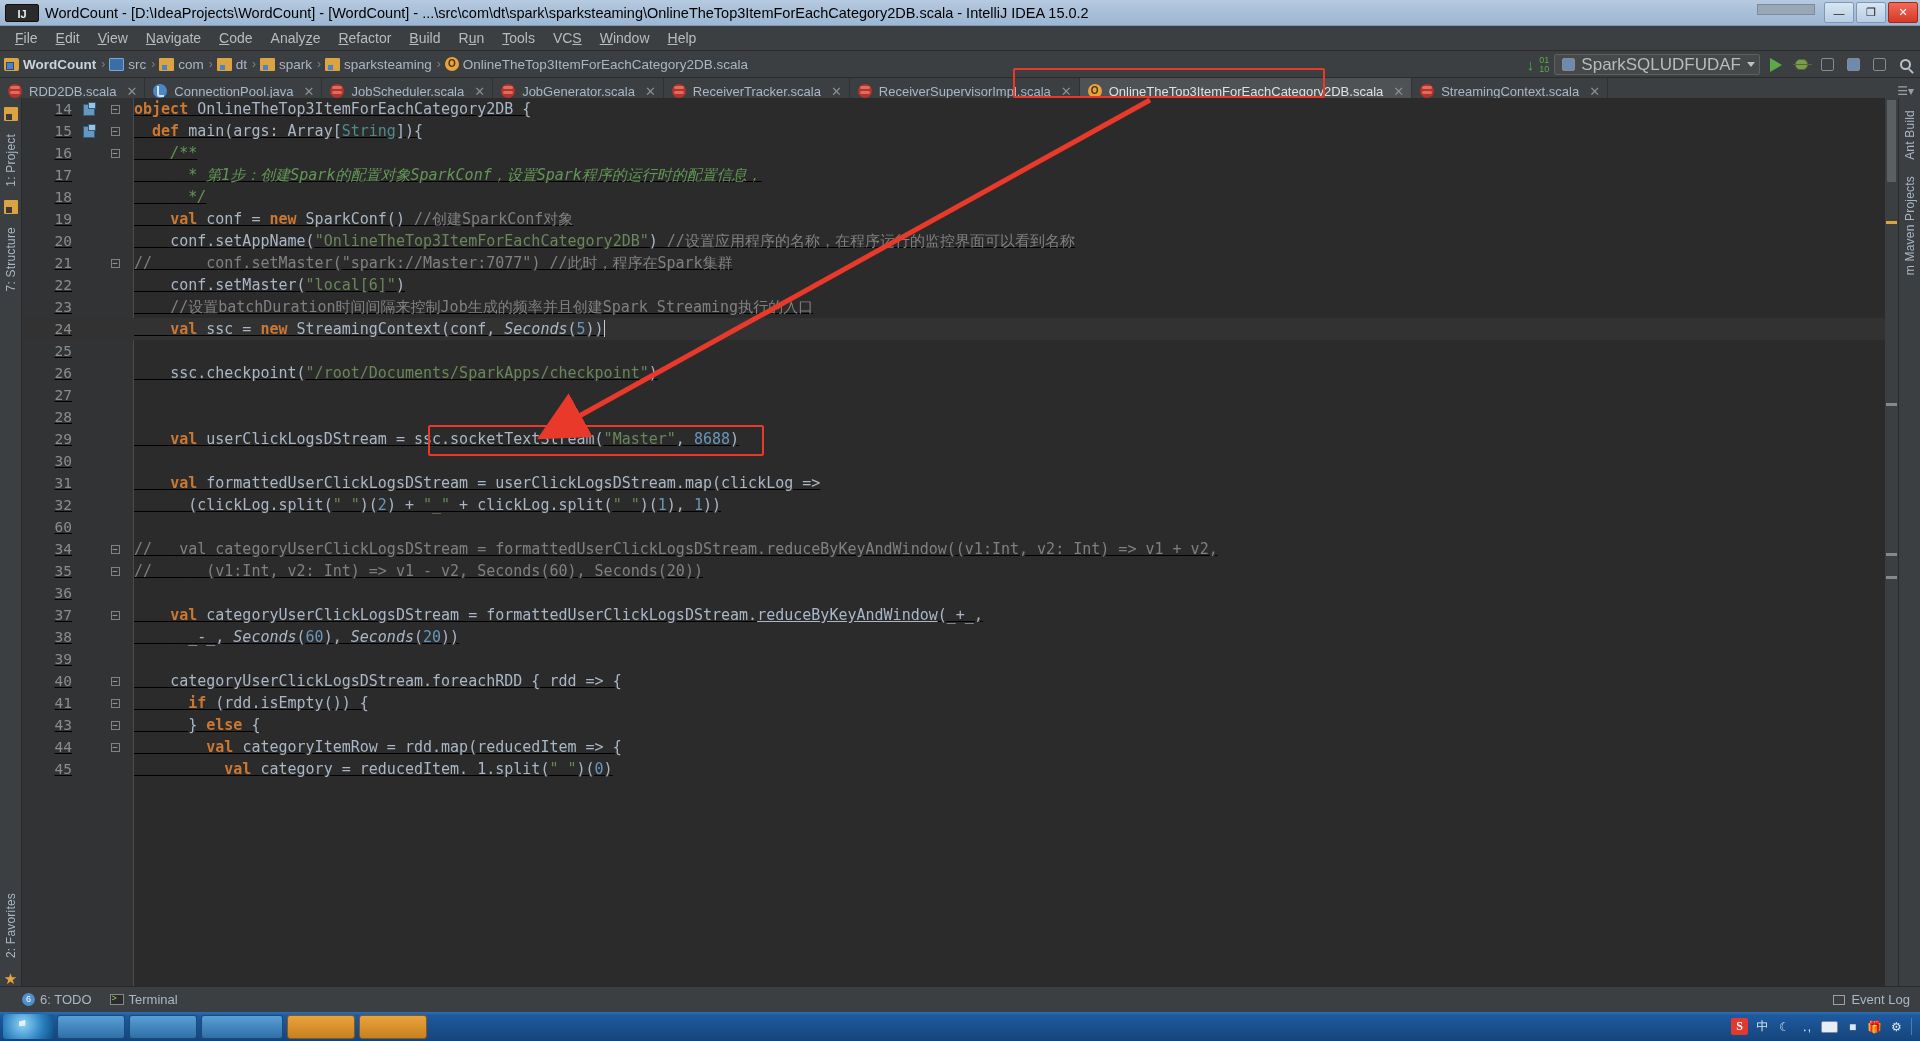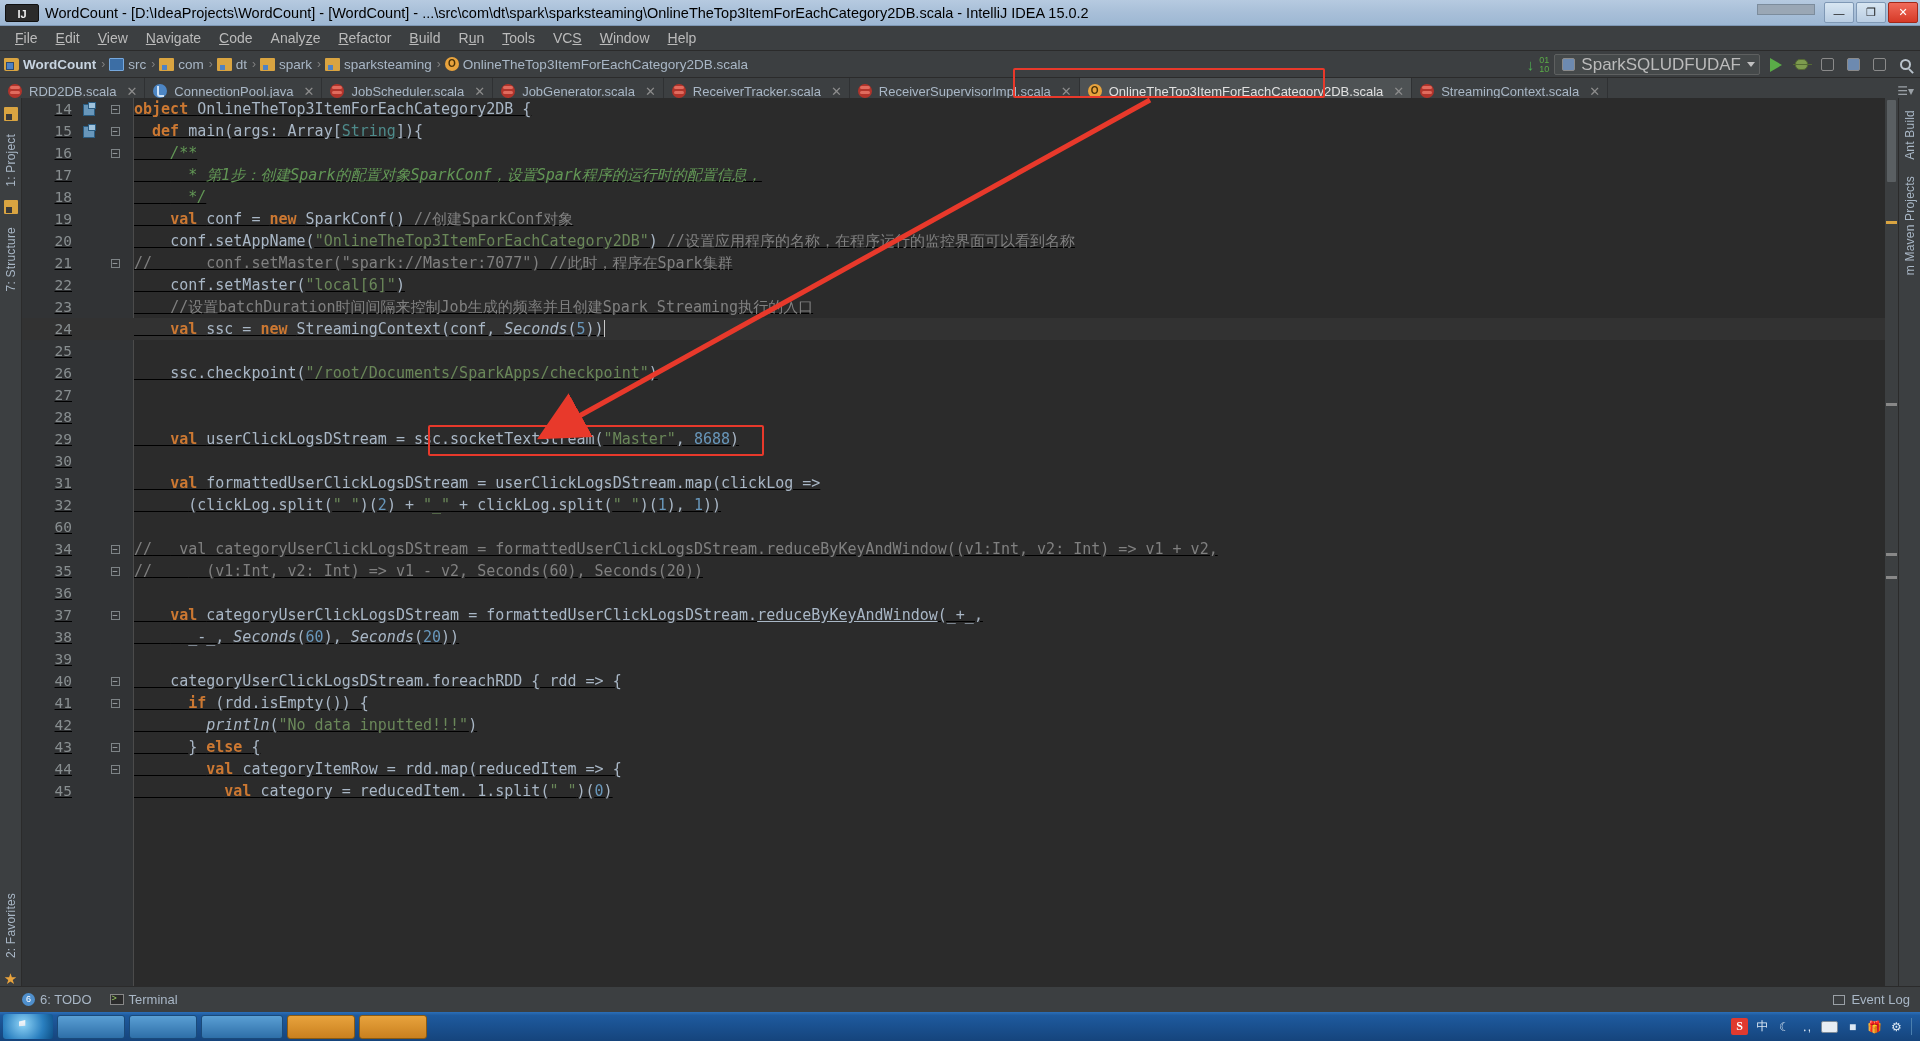--- a/index.html
+++ b/index.html
@@ -459,21 +459,20 @@
         <div class="row"><div class="ln">32</div><div class="mark"></div><div class="fold"></div><div class="codetext"><span>      </span><span class="typ">(clickLog.split(</span><span class="str">" "</span><span class="typ">)(</span><span class="num">2</span><span class="typ">) + </span><span class="str">"_"</span><span class="typ"> + clickLog.split(</span><span class="str">" "</span><span class="typ">)(</span><span class="num">1</span><span class="typ">), </span><span class="num">1</span><span class="typ">))</span></div></div>
         <div class="row"><div class="ln">60</div><div class="mark"></div><div class="fold"></div><div class="codetext"><span></span></div></div>
         <div class="row"><div class="ln">34</div><div class="mark"></div><div class="fold"><span class="minus">−</span></div><div class="codetext"><span class="cmt">//</span><span>  </span><span class="cmt"> val categoryUserClickLogsDStream = formattedUserClickLogsDStream.reduceByKeyAndWindow((v1:Int, v2: Int) =&gt; v1 + v2,</span></div></div>
         <div class="row"><div class="ln">35</div><div class="mark"></div><div class="fold"><span class="minus">−</span></div><div class="codetext"><span class="cmt">//</span><span>    </span><span class="cmt">  (v1:Int, v2: Int) =&gt; v1 - v2, Seconds(60), Seconds(20))</span></div></div>
         <div class="row"><div class="ln">36</div><div class="mark"></div><div class="fold"></div><div class="codetext"><span></span></div></div>
         <div class="row"><div class="ln">37</div><div class="mark"></div><div class="fold"><span class="minus">−</span></div><div class="codetext"><span>    </span><span class="kw">val </span><span class="typ">categoryUserClickLogsDStream = formattedUserClickLogsDStream.</span><span class="und">reduceByKeyAndWindow</span><span class="typ">(_+_,</span></div></div>
         <div class="row"><div class="ln">38</div><div class="mark"></div><div class="fold"></div><div class="codetext"><span>    </span><span class="typ">  _-_, </span><span class="ital">Seconds</span><span class="typ">(</span><span class="num">60</span><span class="typ">), </span><span class="ital">Seconds</span><span class="typ">(</span><span class="num">20</span><span class="typ">))</span></div></div>
         <div class="row"><div class="ln">39</div><div class="mark"></div><div class="fold"></div><div class="codetext"><span></span></div></div>
         <div class="row"><div class="ln">40</div><div class="mark"></div><div class="fold"><span class="minus">−</span></div><div class="codetext"><span>    </span><span class="typ">categoryUserClickLogsDStream.foreachRDD { rdd =&gt; {</span></div></div>
         <div class="row"><div class="ln">41</div><div class="mark"></div><div class="fold"><span class="minus">−</span></div><div class="codetext"><span>      </span><span class="kw">if </span><span class="typ">(rdd.isEmpty()) {</span></div></div>
-        <div class="row"><div class="ln">42</div><div class="mark"></div><div class="fold"></div><div class="codetext"><span>        </span><span class="ital">println</span><span class="typ">(</span><span class="str">"No data inputted!!!"</span><span class="typ">)</span></div></div>
         <div class="row"><div class="ln">43</div><div class="mark"></div><div class="fold"><span class="minus">−</span></div><div class="codetext"><span>      </span><span class="typ">} </span><span class="kw">else </span><span class="typ">{</span></div></div>
         <div class="row"><div class="ln">44</div><div class="mark"></div><div class="fold"><span class="minus">−</span></div><div class="codetext"><span>        </span><span class="kw">val </span><span class="typ">categoryItemRow = rdd.map(reducedItem =&gt; {</span></div></div>
         <div class="row"><div class="ln">45</div><div class="mark"></div><div class="fold"></div><div class="codetext"><span>          </span><span class="kw">val </span><span class="typ">category = reducedItem. 1.split(</span><span class="str">" "</span><span class="typ">)(</span><span class="num">0</span><span class="typ">)</span></div></div>
       </div>
 
     <div class="vscroll">
       <div class="vthumb"></div>
       <div class="marker" style="top:123px;background:#d9a441;"></div>
       <div class="marker" style="top:305px;background:#888;"></div>
       <div class="marker" style="top:455px;background:#888;"></div>

